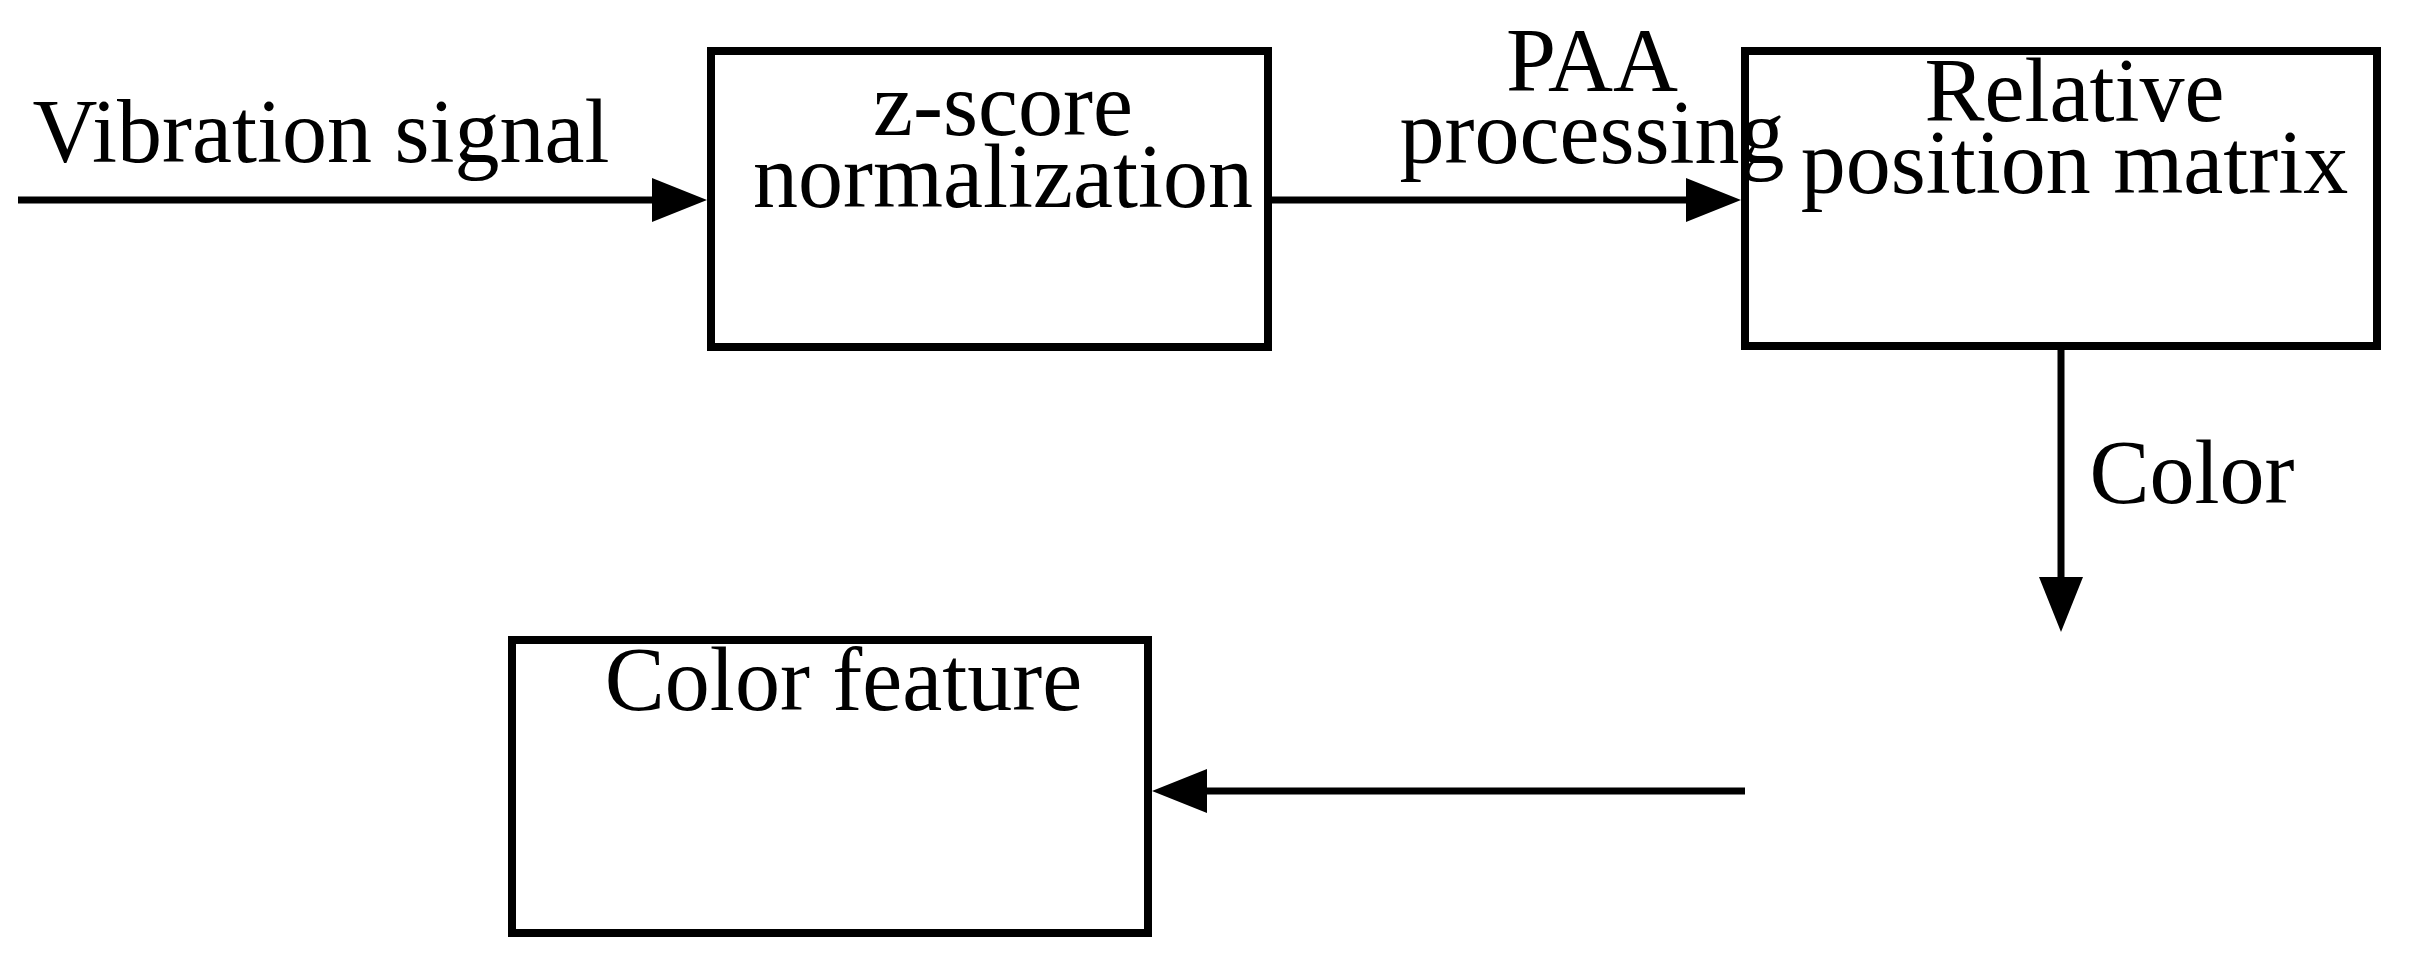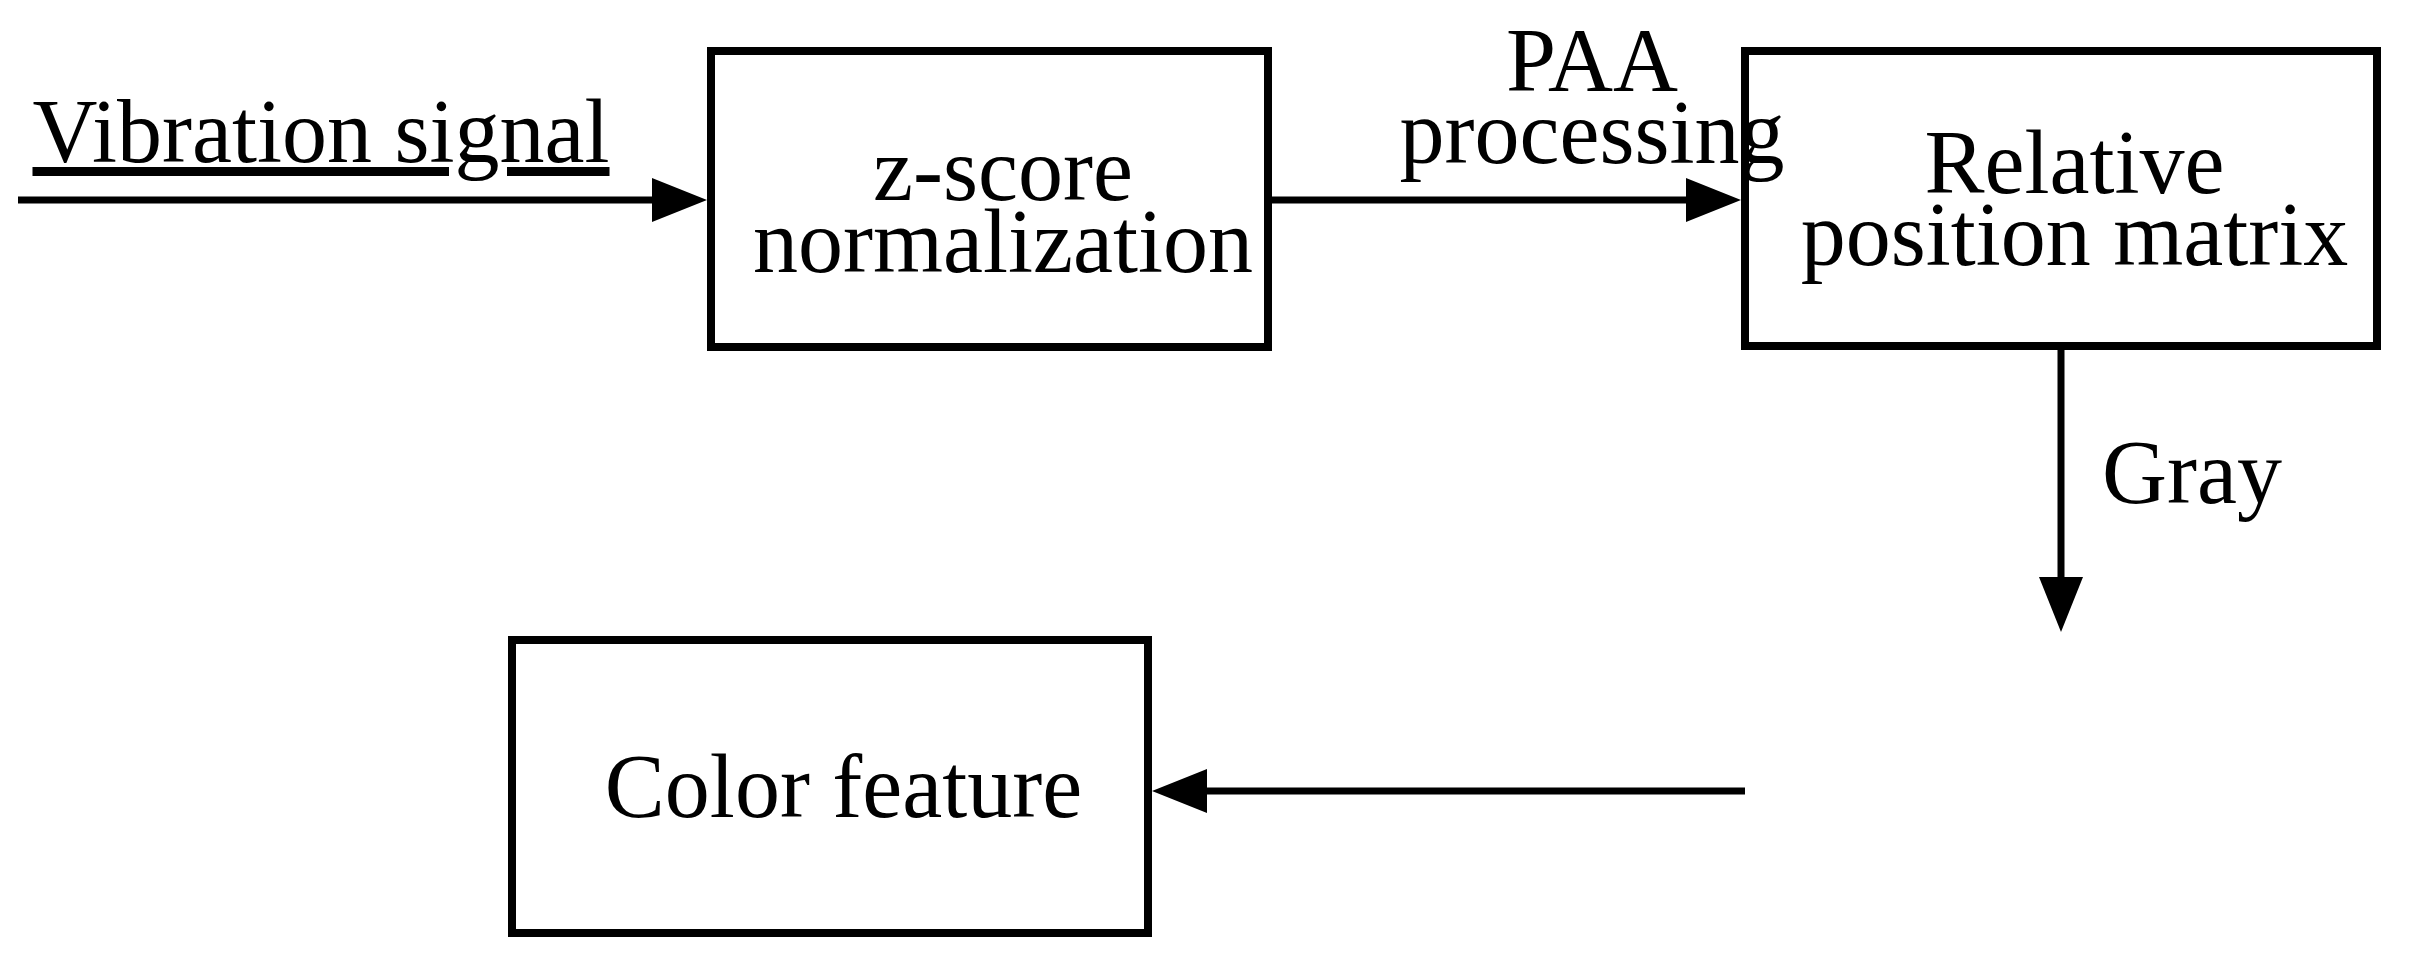--- a/index.html
+++ b/index.html
@@ -21,21 +21,20 @@
     left: 0; top: 0;
     width: 2411px;
     height: 963px;
   }
   .box {
     position: absolute;
     border: 8px solid #000000;
     background: #ffffff;
     box-sizing: border-box;
     display: flex;
-    align-items: center;
     justify-content: center;
     padding-left: 27px;
   }
   .box-text {
     text-align: center;
     font-size: 90px;
     line-height: 72px;
     white-space: nowrap;
   }
   .box-text .line { display: block; }
@@ -92,27 +91,27 @@
     </div>
   </div>
 
 
   <div class="box" style="left:508px; top:636px; width:644px; height:301px;">
     <div class="box-text">
       <span class="line">Color feature</span>
     </div>
   </div>
 
-  <div class="flow-label" style="left:321px; top:132px;text-decoration:underline;">
+  <div class="flow-label" style="left:321px; top:132px;">
     <span class="line">Vibration signal</span>
   </div>
 
   <div class="flow-label" style="left:1568px; top:97px;margin-left:24px;">
     <span class="line">PAA</span>
     <span class="line">processing</span>
   </div>
 
   <div class="flow-label" style="left:2192px; top:473px;">
-    <span class="line">Gray</span>
+    <span class="line">Color</span>
   </div>
 
 
 </div>
 
 </body></html>

